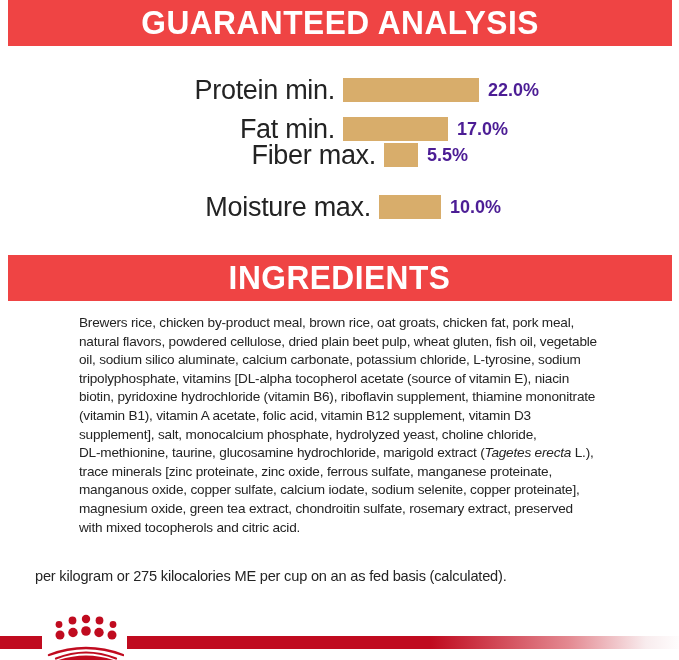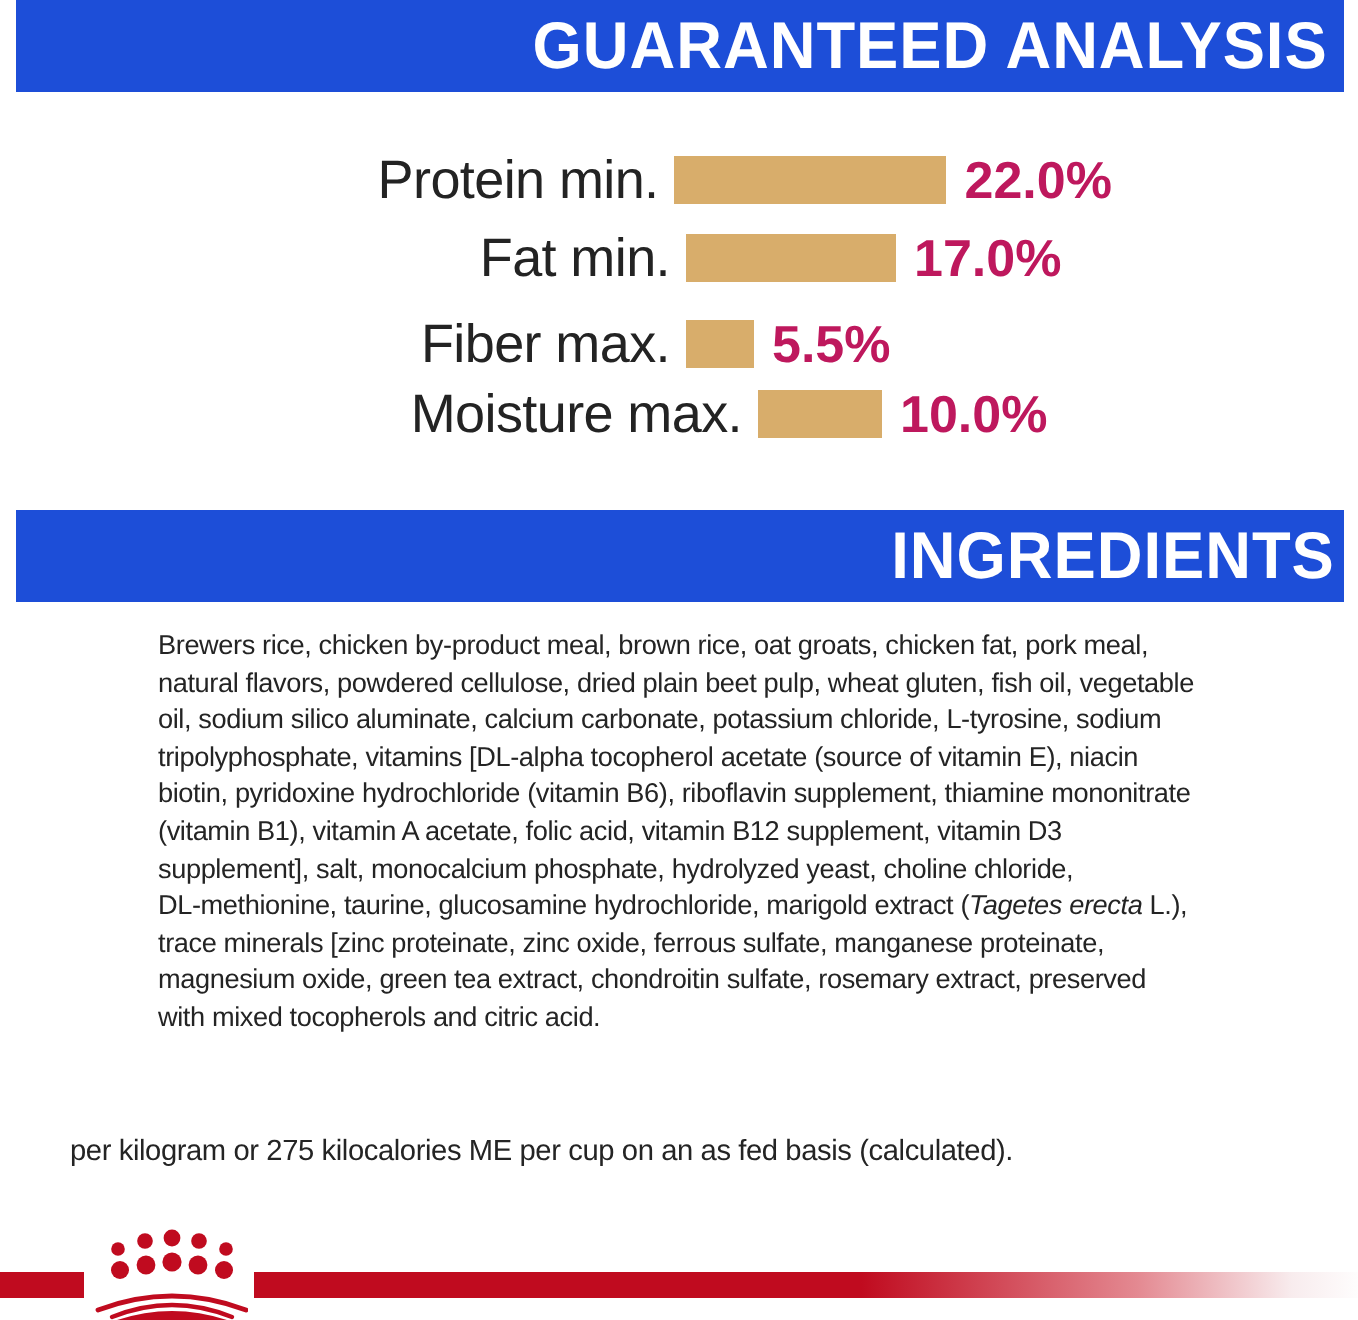--- a/index.html
+++ b/index.html
@@ -1,36 +1,36 @@
 <!DOCTYPE html>
 <html><head>
 <meta charset="utf-8">
 <style>
   * { margin:0; padding:0; box-sizing:border-box; }
   html,body { width:679px; height:660px; background:#ffffff; overflow:hidden;
     font-family:"Liberation Sans", sans-serif; color:#1f1f1f; }
   .page { position:relative; width:679px; height:660px; background:#fff; overflow:hidden; }
 
   
-  .band { position:absolute; left:8px; right:7px; height:46px; background:#1d4ed8;
-    display:flex; align-items:center; justify-content:flex-end; }
+  .band { position:absolute; left:8px; right:7px; height:46px; background:#ef4444;
+    display:flex; align-items:center; justify-content:center; }
   .band .band-title { color:#ffffff; font-weight:700; font-size:33px; letter-spacing:.5px;
     transform:scaleX(.96); white-space:nowrap; }
   .band.ga { top:0; }
   .band.ing { top:255px; }
 
   
   .ga-row { position:absolute; left:0; width:556px; height:32px;
     display:flex; align-items:center; }
   .ga-label { width:335px; text-align:right; font-size:27px; font-weight:400;
     color:#232323; letter-spacing:-0.3px; white-space:nowrap; }
   .ga-bar { height:24px; background:#d8ad6b; margin-left:8px; flex:0 0 auto; }
-  .ga-value { margin-left:9px; font-size:26px; font-weight:700; color:#be185d;
+  .ga-value { margin-left:9px; font-size:18px; font-weight:700; color:#4c1d95;
     white-space:nowrap; }
-  .row-0 { top:74px; } .row-1 { top:113px; } .row-2 { top:156px; } .row-3 { top:191px;padding-left:36px; }
+  .row-0 { top:74px; } .row-1 { top:113px; } .row-2 { top:139px;padding-left:41px; } .row-3 { top:191px;padding-left:36px; }
 
   
   .ingredients { position:absolute; left:35px; top:314px; width:620px;
     font-size:13.6px; line-height:18.6px; letter-spacing:-0.2px; color:#242424; }
   .ingredients .line { white-space:nowrap;margin-left:44px; }
   .ingredients .italic { font-style:italic; }
 
   
   .calories { position:absolute; left:35px; top:565px; width:620px;
     font-size:14.6px; line-height:23px; letter-spacing:-0.2px; color:#242424; }
@@ -80,20 +80,21 @@
   <div class="ingredients">
     <div class="line">Brewers rice, chicken by-product meal, brown rice, oat groats, chicken fat, pork meal,</div>
     <div class="line">natural flavors, powdered cellulose, dried plain beet pulp, wheat gluten, fish oil, vegetable</div>
     <div class="line">oil, sodium silico aluminate, calcium carbonate, potassium chloride, L-tyrosine, sodium</div>
     <div class="line">tripolyphosphate, vitamins [DL-alpha tocopherol acetate (source of vitamin E), niacin</div>
     <div class="line">biotin, pyridoxine hydrochloride (vitamin B6), riboflavin supplement, thiamine mononitrate</div>
     <div class="line">(vitamin B1), vitamin A acetate, folic acid, vitamin B12 supplement, vitamin D3</div>
     <div class="line">supplement], salt, monocalcium phosphate, hydrolyzed yeast, choline chloride,</div>
     <div class="line"><span>DL-methionine, taurine, glucosamine hydrochloride, marigold extract (</span><span class="italic">Tagetes erecta</span><span> L.),</span></div>
     <div class="line">trace minerals [zinc proteinate, zinc oxide, ferrous sulfate, manganese proteinate,</div>
+    <div class="line">manganous oxide, copper sulfate, calcium iodate, sodium selenite, copper proteinate],</div>
     <div class="line">magnesium oxide, green tea extract, chondroitin sulfate, rosemary extract, preserved</div>
     <div class="line">with mixed tocopherols and citric acid.</div>
   </div>
 
   <div class="calories">
     <div class="line">per kilogram or 275 kilocalories ME per cup on an as fed basis (calculated).</div>
   </div>
 
   <div class="stripe-left"></div>
   <div class="stripe-right"></div>

